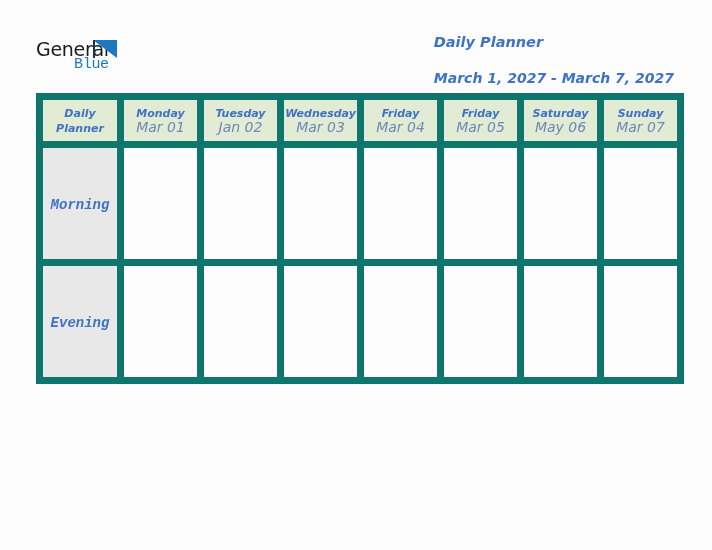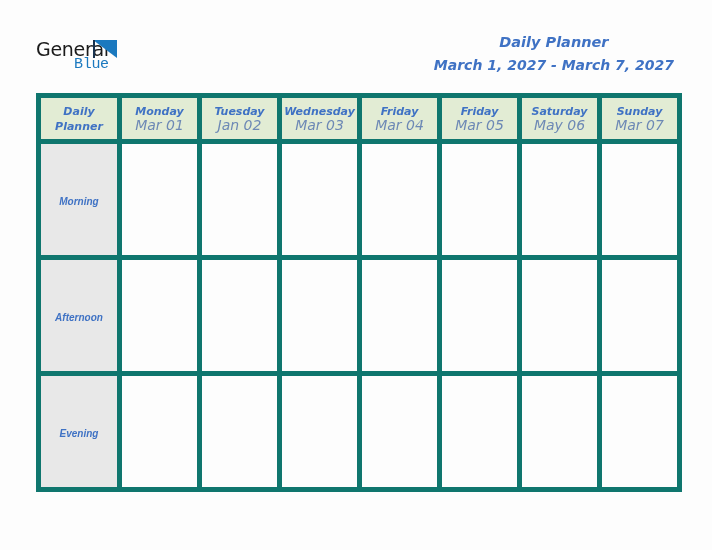--- a/index.html
+++ b/index.html
@@ -65,53 +65,53 @@
     top: 2px;
     width: 24px;
     height: 18px;
   }
   .logo-mark svg { display: block; }
 
   .title-block {
     position: absolute;
     right: 38px;
     top: 32px;
-    text-align: center;
+    text-align: left;
   }
   .doc-title {
     font-family: "DejaVu Sans", sans-serif;
     font-style: italic;
     font-weight: bold;
     font-size: 14.5px;
     color: #3f72c4;
     line-height: 20px;
     white-space: nowrap;
   }
   .doc-range {
     font-family: "DejaVu Sans", sans-serif;
     font-style: italic;
     font-weight: bold;
     font-size: 14px;
     color: #3f72c4;
     line-height: 21px;
     white-space: nowrap;
-    margin-top: 3px;
+    margin-top: 16px;
   }
 
   
   .planner {
     position: absolute;
     left: 36px;
     top: 93px;
     border-collapse: collapse;
     table-layout: fixed;
     width: 641px;
   }
   .planner td, .planner th {
-    border: 5px solid #0f766e;
+    border: 7px solid #0f766e;
     padding: 0;
     margin: 0;
   }
 
   col.corner-col { width: 81px; }
   col.day-col    { width: 80px; }
 
   
   .hdr-cell {
     background: #e2ecd4;
@@ -144,24 +144,24 @@
   }
 
   
   .row-label {
     background: #e8e8e8;
     text-align: center;
     vertical-align: middle;
     height: 111px;
   }
   .row-label-text {
-    font-family: Liberation Sans, sans-serif;
-    font-style: italic;
-    font-weight: bold;
-    font-size: 10px;
+    font-family: Liberation Mono, monospace;
+    font-style: italic;
+    font-weight: bold;
+    font-size: 14px;
     color: #3f72c4;
     white-space: nowrap;
   }
   .slot-cell {
     background: #fdfdfd;
     height: 111px;
   }
 </style>
 </head>
 <body>
@@ -243,32 +243,20 @@
         <td class="slot-cell"></td>
         <td class="slot-cell"></td>
         <td class="slot-cell"></td>
         <td class="slot-cell"></td>
         <td class="slot-cell"></td>
         <td class="slot-cell"></td>
         <td class="slot-cell"></td>
       </tr>
       <tr>
         <td class="row-label">
-          <span class="row-label-text">Afternoon</span>
-        </td>
-        <td class="slot-cell"></td>
-        <td class="slot-cell"></td>
-        <td class="slot-cell"></td>
-        <td class="slot-cell"></td>
-        <td class="slot-cell"></td>
-        <td class="slot-cell"></td>
-        <td class="slot-cell"></td>
-      </tr>
-      <tr>
-        <td class="row-label">
           <span class="row-label-text">Evening</span>
         </td>
         <td class="slot-cell"></td>
         <td class="slot-cell"></td>
         <td class="slot-cell"></td>
         <td class="slot-cell"></td>
         <td class="slot-cell"></td>
         <td class="slot-cell"></td>
         <td class="slot-cell"></td>
       </tr>

